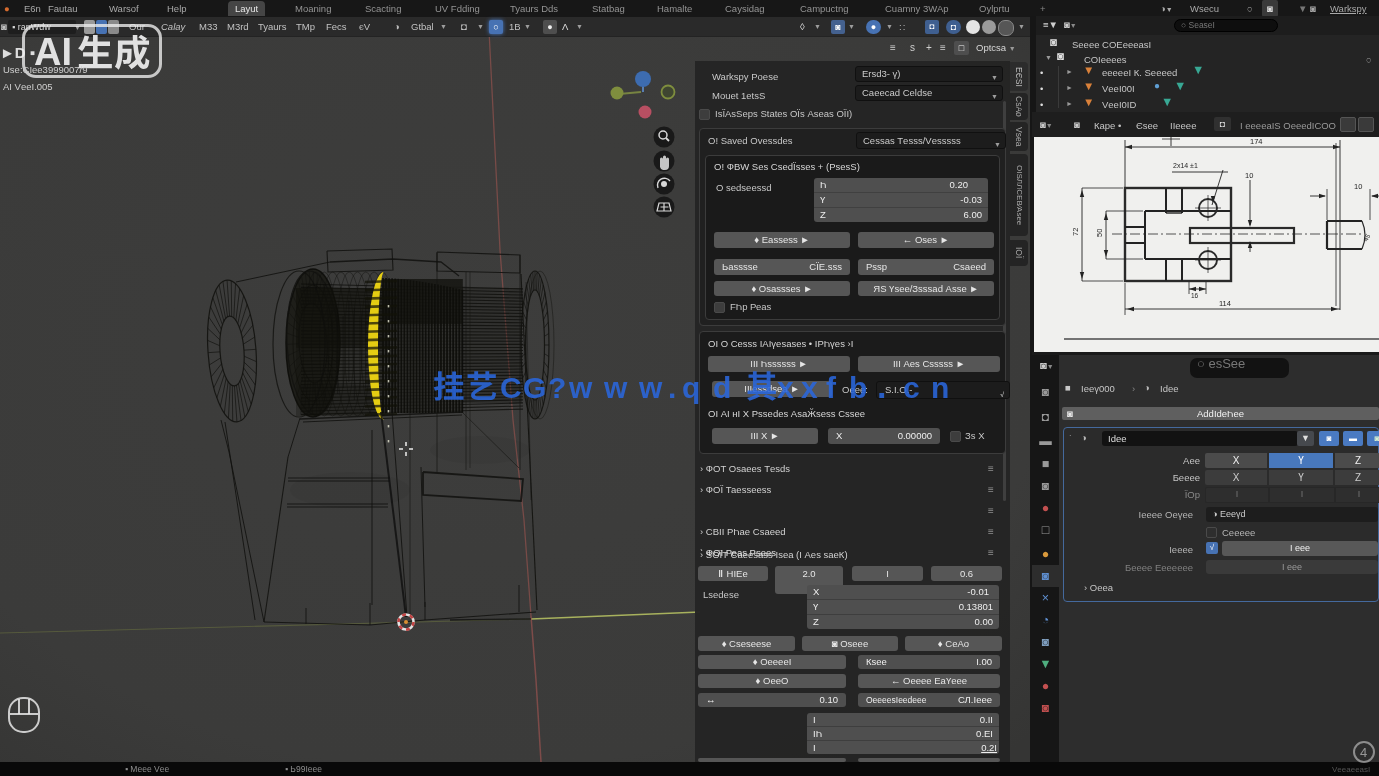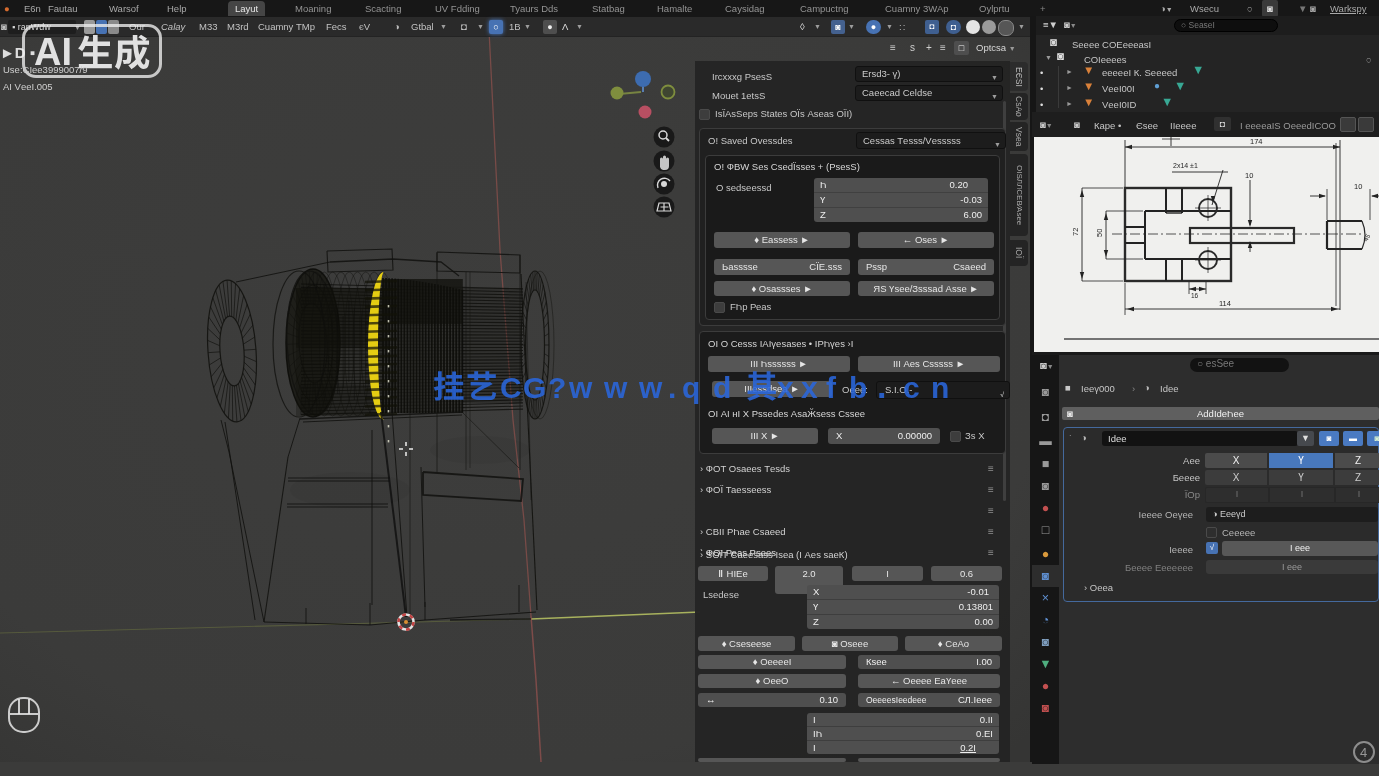--- a/index.html
+++ b/index.html
@@ -475,21 +475,21 @@
     <span class="m2" style="left:1px;">◙</span>
     <span class="ibtn" style="left:8px;width:64px;background:#1e1e1e;color:#d5d5d5;font-size:9px;line-height:14px;text-align:left;padding-left:4px;">▪ ranWdw</span>
     <span class="caret" style="left:74px;top:7px;">▼</span>
     <span class="ibtn" style="left:84px;width:11px;background:#9a9a9a;"></span>
     <span class="ibtn" style="left:96px;width:11px;background:#4772b3;"></span>
     <span class="ibtn" style="left:108px;width:11px;background:#8a8a8a;"></span>
     <span class="m2" style="left:129px;">Our</span>
     <span class="m2" style="left:161px;font-style:italic;">Calay</span>
     <span class="m2" style="left:199px;">M33</span>
     <span class="m2" style="left:227px;">M3rd</span>
-    <span class="m2" style="left:258px;">Cuamny</span>
+    <span class="m2" style="left:258px;">Tyaurs</span>
     <span class="m2" style="left:296px;">TMp</span>
     <span class="m2" style="left:326px;">Fеcs</span>
     <span class="m2" style="left:359px;">єV</span>
     <span class="m2" style="left:394px;color:#bbb;">◑</span>
     <span class="m2" style="left:411px;">Gtbal</span>
     <span class="caret" style="left:440px;top:6px;">▼</span>
     <span class="m2" style="left:461px;">◘</span>
     <span class="caret" style="left:477px;top:6px;">▼</span>
     <span class="ibtn" style="left:489px;width:14px;background:#4772b3;color:#fff;font-size:9px;text-align:center;line-height:14px;box-shadow:0 0 4px #4a7ac2;">○</span>
     <span class="m2" style="left:509px;">1B</span>
@@ -516,21 +516,21 @@
     <span class="abs tx" style="left:2px;top:1px;font-size:10px;color:#cfcfcf;">≡</span>
     <span class="abs tx" style="left:22px;top:1px;font-size:10px;color:#cfcfcf;">s</span>
     <span class="abs tx" style="left:38px;top:1px;font-size:10px;color:#cfcfcf;">+</span>
     <span class="abs tx" style="left:52px;top:1px;font-size:10px;color:#cfcfcf;">≡</span>
     <span class="abs" style="left:66px;top:0px;width:15px;height:14px;background:#4e4e4e;border-radius:2px;color:#eee;font-size:9px;text-align:center;line-height:14px;">□</span>
     <span class="abs tx" style="left:88px;top:1px;font-size:9.5px;color:#d8d8d8;">Optcѕа <span style="font-size:7px;color:#999">▼</span></span>
   </div>
 
   <div id="panel" class="abs">
     <div class="abs" style="left:308px;top:40px;width:3px;height:400px;background:#555;border-radius:2px;opacity:0.55;"></div>
-    <span class="lbl" style="left:17px;top:10px;">Ircxxxg PѕеѕЅ</span>
+    <span class="lbl" style="left:17px;top:10px;">Warkspy Poesе</span>
     <span class="drop" style="left:160px;top:5px;width:140px;height:14px;line-height:14px;padding-left:6px;">Ersԁ3- ү)<span class="caret" style="right:4px;top:4px;">▼</span></span>
     <span class="lbl" style="left:17px;top:29px;">Mouеt 1еtѕЅ</span>
     <span class="drop" style="left:160px;top:24px;width:140px;height:14px;line-height:14px;padding-left:6px;">Caееcаd Cеlԁѕе<span class="caret" style="right:4px;top:4px;">▼</span></span>
     <span class="chk" style="left:4px;top:48px;background:#3d3d3d;"></span>
     <span class="lbl" style="left:20px;top:47px;">ІѕЇАѕSерѕ Ѕtаtеѕ OЇѕ Aѕеаѕ OЇӀ)</span>
     <div class="box" style="left:4px;top:67px;width:305px;height:196px;background:#202020;">
       <span class="lbl" style="left:8px;top:6px;">O! Sаvеԁ Ovеѕѕԁеѕ</span>
       <span class="drop" style="left:156px;top:3px;width:142px;height:15px;line-height:15px;padding-left:6px;">Cеѕѕаѕ Tеѕѕѕ/Vеѕѕѕѕѕ<span class="caret" style="right:4px;top:4px;">▼</span></span>
       <div class="box" style="left:5px;top:26px;width:293px;height:163px;background:#1a1a1a;">
         <span class="lbl" style="left:8px;top:5px;color:#d6d6d6;">О! ФВW Sеѕ CѕеԁЇѕѕеѕ + (PѕеѕЅ)</span>
@@ -589,21 +589,21 @@
     <span class="btn" style="left:107px;top:575px;width:96px;height:15px;line-height:15px;text-align:center;">◙ Oѕеее</span>
     <span class="btn" style="left:210px;top:575px;width:97px;height:15px;line-height:15px;">♦ CеАo</span>
     <span class="btn" style="left:3px;top:594px;width:148px;height:14px;line-height:14px;">♦ ОееееІ</span>
     <span class="fld" style="left:163px;top:594px;width:142px;height:14px;line-height:14px;border-radius:3px;"><span style="margin-left:8px;">Кѕее</span><span style="float:right;margin-right:8px;">І.00</span></span>
     <span class="btn" style="left:3px;top:613px;width:148px;height:14px;line-height:14px;">♦ ОееО</span>
     <span class="btn" style="left:163px;top:613px;width:142px;height:14px;line-height:14px;">← Oееее ЕаҮеее</span>
     <span class="fld" style="left:3px;top:632px;width:148px;height:14px;line-height:14px;border-radius:3px;"><span style="margin-left:8px;">↔</span><span style="float:right;margin-right:8px;">0.10</span></span>
     <span class="fld" style="left:163px;top:632px;width:142px;height:14px;line-height:14px;border-radius:3px;"><span style="margin-left:8px;font-size:8.5px;">ОееееѕІееԁеее</span><span style="float:right;margin-right:8px;">СЛ.Іеее</span></span>
     <span class="fld" style="left:112px;top:652px;width:192px;height:13px;line-height:13px;border-radius:3px 3px 0 0;border-bottom:1px solid #3e3e3e;"><span style="margin-left:6px;">І</span><span style="float:right;margin-right:6px;">0.ІӀ</span></span>
     <span class="fld" style="left:112px;top:666px;width:192px;height:13px;line-height:13px;border-bottom:1px solid #3e3e3e;"><span style="margin-left:6px;">ІҺ</span><span style="float:right;margin-right:6px;">0.ЕӀ</span></span>
-    <span class="fld" style="left:112px;top:680px;width:192px;height:13px;line-height:13px;border-radius:0 0 3px 3px;"><span style="margin-left:6px;">І</span><span style="float:right;margin-right:23px;text-decoration:underline;">0.2Ӏ</span></span>
+    <span class="fld" style="left:112px;top:680px;width:192px;height:13px;line-height:13px;border-radius:0 0 3px 3px;"><span style="margin-left:6px;">І</span><span style="float:right;margin-right:2px;text-decoration:underline;">0.2Ӏ</span></span>
     <span class="btn" style="left:3px;top:697px;width:148px;height:4px;"></span>
     <span class="btn" style="left:163px;top:697px;width:142px;height:4px;"></span>
   </div>
 
   <div class="abs" style="left:1010px;top:62px;width:20px;height:220px;">
     <div class="abs" style="left:0;top:0;width:18px;height:29px;background:#2c2c2c;border-radius:0 4px 4px 0;writing-mode:vertical-rl;font-size:8.5px;color:#bdbdbd;text-align:center;line-height:18px;">ЕЄЅІ</div>
     <div class="abs" style="left:0;top:31px;width:18px;height:27px;background:#242424;border-radius:0 4px 4px 0;writing-mode:vertical-rl;font-size:8.5px;color:#a8a8a8;text-align:center;line-height:18px;">СѕАo</div>
     <div class="abs" style="left:0;top:60px;width:18px;height:29px;background:#242424;border-radius:0 4px 4px 0;writing-mode:vertical-rl;font-size:8.5px;color:#a8a8a8;text-align:center;line-height:18px;">Vѕеа</div>
     <div class="abs" style="left:0;top:92px;width:18px;height:82px;background:#242424;border-radius:0 4px 4px 0;writing-mode:vertical-rl;font-size:8px;color:#a8a8a8;text-align:center;line-height:18px;">ОІЅЛЛСЕВ⁄Аѕее</div>
     <div class="abs" style="left:0;top:178px;width:18px;height:26px;background:#242424;border-radius:0 4px 4px 0;writing-mode:vertical-rl;font-size:8.5px;color:#a8a8a8;text-align:center;line-height:18px;">ІОЇ</div>
@@ -741,21 +741,21 @@
         <span style="position: absolute; left: 0px; top: 188px; width: 27px; height: 22px; text-align: center; line-height: 22px; font-size: 12.5px; color: rgb(217, 153, 60);">●</span>
         <span style="position: absolute; left: 0px; top: 210px; width: 27px; height: 22px; text-align: center; line-height: 22px; font-size: 12.5px; color: rgb(95, 143, 208); background: rgb(45, 45, 45);">◙</span>
         <span style="position: absolute; left: 0px; top: 232px; width: 27px; height: 22px; text-align: center; line-height: 22px; font-size: 12.5px; color: rgb(95, 143, 208);">×</span>
         <span style="position: absolute; left: 0px; top: 254px; width: 27px; height: 22px; text-align: center; line-height: 22px; font-size: 12.5px; color: rgb(95, 143, 208);">◔</span>
         <span style="position: absolute; left: 0px; top: 276px; width: 27px; height: 22px; text-align: center; line-height: 22px; font-size: 12.5px; color: rgb(127, 159, 192);">◙</span>
         <span style="position: absolute; left: 0px; top: 298px; width: 27px; height: 22px; text-align: center; line-height: 22px; font-size: 12.5px; color: rgb(79, 174, 127);">▼</span>
         <span style="position: absolute; left: 0px; top: 320px; width: 27px; height: 22px; text-align: center; line-height: 22px; font-size: 12.5px; color: rgb(194, 80, 80);">●</span>
         <span style="position: absolute; left: 0px; top: 342px; width: 27px; height: 22px; text-align: center; line-height: 22px; font-size: 12.5px; color: rgb(194, 80, 80);">◙</span>
       </div>
     <span class="ol-t" style="left:8px;top:7px;color:#ccc;font-size:11px;">◙<span style="font-size:7px;color:#888;">▼</span></span>
-    <span class="abs" style="left:158px;top:6px;width:92px;height:14px;background:#121212;border-radius:7px;color:#777;font-size:10px;line-height:12px;padding-left:7px;">○ еѕЅее</span>
+    <span class="abs" style="left:158px;top:6px;width:92px;height:20px;background:#121212;border-radius:7px;color:#777;font-size:13px;line-height:12px;padding-left:7px;">○ еѕЅее</span>
     <span class="ol-t" style="left:33px;top:30px;color:#c9c9c9;">■</span>
     <span class="ol-t" style="left:49px;top:31px;">Іееү000</span>
     <span class="ol-t" style="left:100px;top:31px;color:#888;">›</span>
     <span class="ol-t" style="left:112px;top:30px;color:#b9b9b9;">◑</span>
     <span class="ol-t" style="left:128px;top:31px;">Іԁее</span>
     <div class="abs" style="left:30px;top:55px;width:317px;height:13px;background:#5f5f5f;border-radius:2px;color:#f2f2f2;font-size:9.5px;text-align:center;line-height:13px;"><span style="position:absolute;left:5px;top:0;color:#e8e8e8;">◙</span>АԁԁІԁеҺее</div>
     <div class="abs" style="left:31px;top:75px;width:314px;height:173px;background:#2b2b2b;border:1px solid #44699d;border-radius:4px;">
       <span class="ol-t" style="left:5px;top:5px;color:#bbb;font-size:8px;">ˋ</span>
       <span class="ol-t" style="left:17px;top:4px;color:#b9b9b9;">◑</span>
       <div class="abs" style="left:38px;top:3px;width:190px;height:15px;background:#121212;border-radius:3px;color:#ddd;font-size:9.5px;line-height:15px;padding-left:6px;">Іԁее</div>
@@ -780,20 +780,25 @@
       <div class="abs" style="left:142px;top:79px;width:172px;height:15px;background:#1d1d1d;border-radius:3px;color:#ccc;font-size:9px;line-height:15px;"><span style="margin-left:6px;">◑</span> Еееүԁ</div>
       <span class="chk" style="left:142px;top:99px;background:#2e2e2e;"></span>
       <span class="ol-t" style="left:158px;top:99px;color:#b5b5b5;">Сеееее</span>
       <span class="ol-t" style="right:185px;top:116px;color:#b5b5b5;">Іееее</span>
       <span class="abs" style="left:142px;top:114px;width:12px;height:12px;background:#4772b3;border-radius:2px;color:#fff;font-size:8px;text-align:center;line-height:12px;">√</span>
       <div class="abs" style="left:158px;top:113px;width:156px;height:15px;background:#585858;border-radius:3px;color:#f0f0f0;font-size:9px;text-align:center;line-height:15px;">І еее</div>
       <span class="ol-t" style="right:185px;top:134px;color:#808080;">Бееее Еееееее</span>
       <div class="abs" style="left:142px;top:132px;width:172px;height:14px;background:#3a3a3a;border-radius:3px;color:#999;font-size:9px;text-align:center;line-height:14px;">І еее</div>
       <span class="ol-t" style="left:20px;top:154px;color:#c5c5c5;">› Оееа</span>
     </div>
+  </div>
+  <div id="bottombar" class="abs">
+    <span class="abs tx" style="left:125px;top:2px;font-size:8.5px;color:#8e8e8e;">▪ Mеее Vее</span>
+    <span class="abs tx" style="left:285px;top:2px;font-size:8.5px;color:#8e8e8e;">▪ Ь99Іеее</span>
+    <span class="abs tx" style="left:1332px;top:3px;font-size:8px;color:#555;">VееаееаѕІ</span>
   </div>
 
   <div class="abs" style="left:22px;top:24px;width:134px;height:48px;border:3px solid rgba(235,235,235,0.8);border-radius:14px;"></div>
   <svg class="abs" style="left:30px;top:26px;width:140px;height:48px;" viewBox="0 0 140 48">
       <text x="4" y="39" font-family="Liberation Sans" font-size="38" font-weight="bold" fill="rgba(240,240,240,0.92)">AI</text>
       <g fill="rgba(240,240,240,0.92)">
         <path transform="translate(47,40) scale(0.0365,-0.0365)" d="M208 837C173 699 108 562 30 477C60 461 114 425 138 405C171 445 202 495 231 551H439V374H166V258H439V56H51V-61H955V56H565V258H865V374H565V551H904V668H565V850H439V668H284C303 714 319 761 332 809Z"></path>
         <path transform="translate(84,40) scale(0.0365,-0.0365)" d="M514 848C514 799 516 749 518 700H108V406C108 276 102 100 25 -20C52 -34 106 -78 127 -102C210 21 231 217 234 364H365C363 238 359 189 348 175C341 166 331 163 318 163C301 163 268 164 232 167C249 137 262 90 264 55C311 54 354 55 381 59C410 64 431 73 451 98C474 128 479 218 483 429C483 443 483 473 483 473H234V582H525C538 431 560 290 595 176C537 110 468 55 390 13C416 -10 460 -60 477 -86C539 -48 595 -3 646 50C690 -32 747 -82 817 -82C910 -82 950 -38 969 149C937 161 894 189 867 216C862 90 850 40 827 40C794 40 762 82 734 154C807 253 865 369 907 500L786 529C762 448 730 373 690 306C672 387 658 481 649 582H960V700H856L905 751C868 785 795 830 740 859L667 787C708 763 759 729 795 700H642C640 749 639 798 640 848Z"></path>
       </g>
     </svg>

